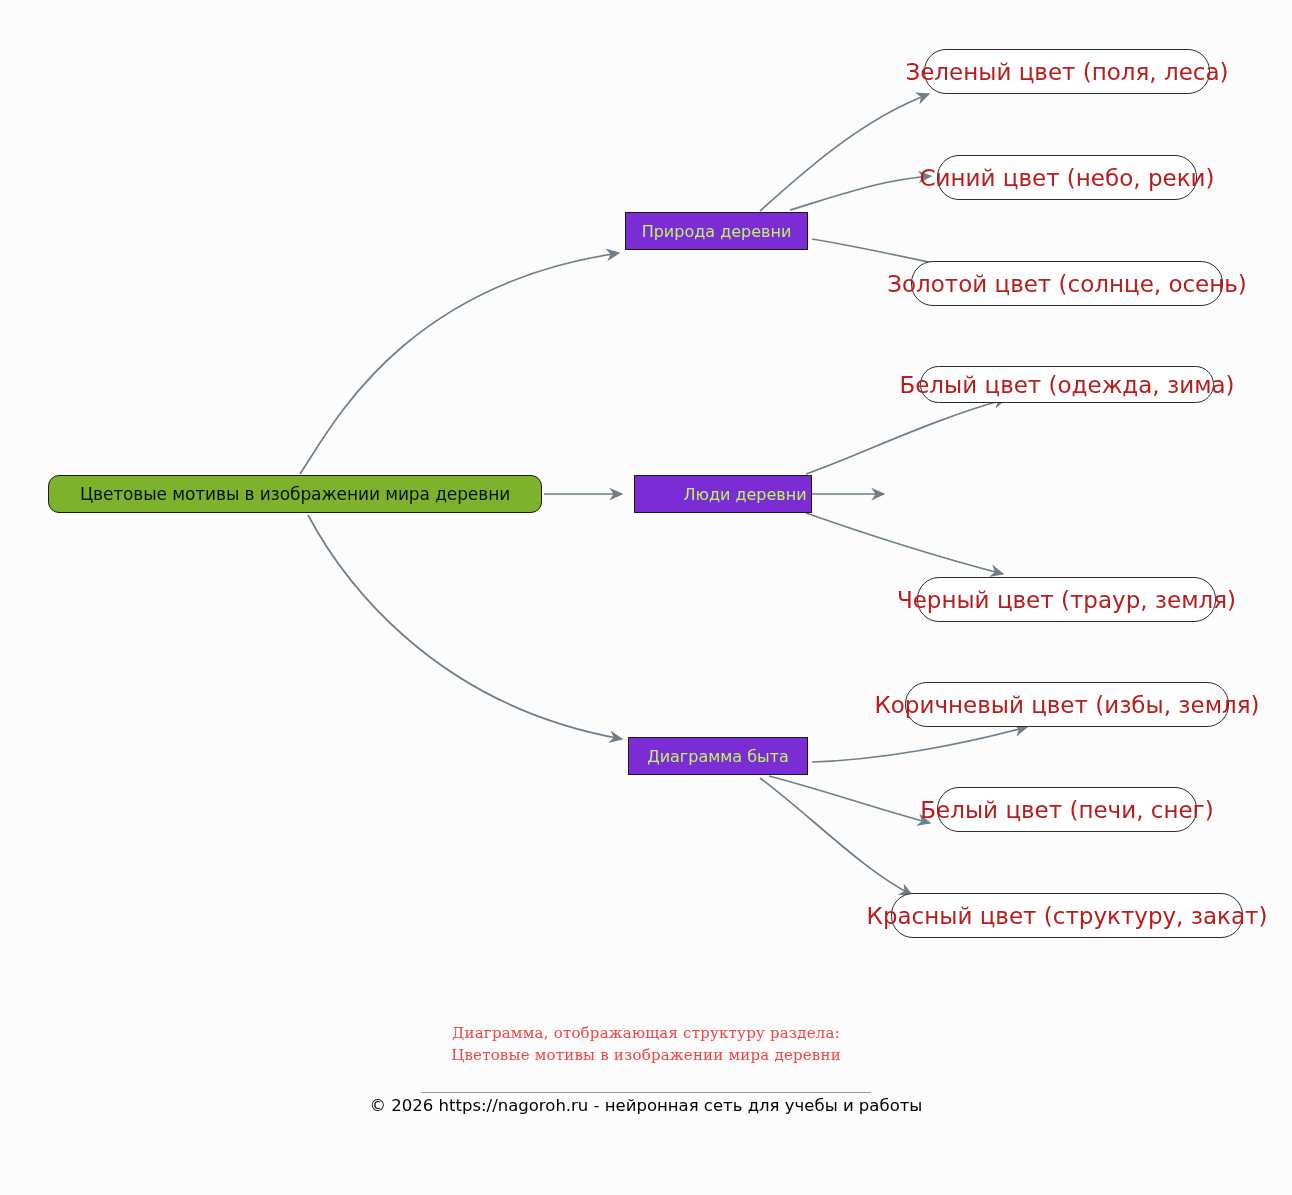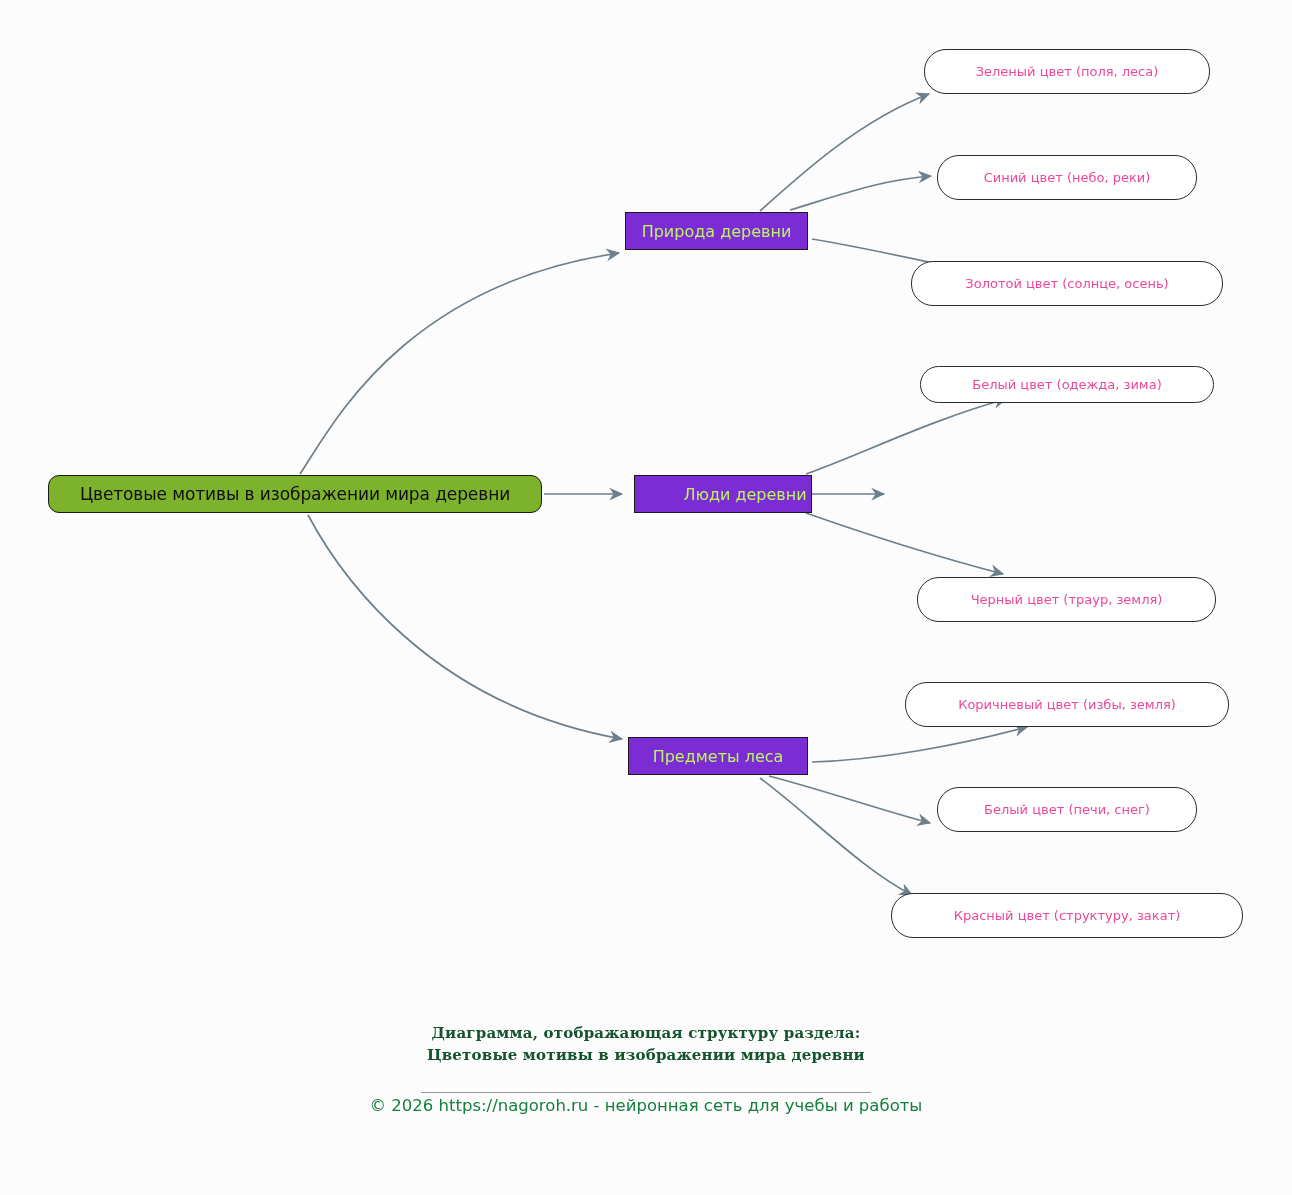--- a/index.html
+++ b/index.html
@@ -46,51 +46,51 @@
     border: 1.6px solid #1a1a1a;
     border-radius: 0;
     color: #bef264;
     font-size: 16px;
     justify-content: center;
   }
   .node-leaf {
     background: #ffffff;
     border: 1.7px solid #2b2b2b;
     border-radius: 22px;
-    color: #ec4899;
-    font-size: 13px;
+    color: #b91c1c;
+    font-size: 23px;
   }
   .footer {
     position: absolute;
     left: 0;
     width: 1292px;
     text-align: center;
   }
   #caption {
     top: 1022px;
     font-family: "DejaVu Serif", "Liberation Serif", serif;
-    font-weight: bold;
+    font-weight: normal;
     font-size: 15px;
     line-height: 22px;
-    color: #14532d;
+    color: #ef4444;
     letter-spacing: 0.2px;
   }
   #divider-wrap {
     top: 1078px;
   }
   #divider {
     display: inline-block;
     width: 450px;
     height: 0;
     border-top: 1.2px solid #8d9aa0;
   }
   #copyright {
     top: 1096px;
     font-size: 16.5px;
-    color: #15803d;
+    color: #000000;
   }
 </style>
 </head>
 <body>
 
 <div id="page">
 
   <svg id="edges" viewBox="0 0 1292 1195" xmlns="http://www.w3.org/2000/svg">
     <defs>
       <marker id="arrow" viewBox="0 0 12 12" refX="10" refY="6" markerWidth="9" markerHeight="9" orient="auto-start-reverse">
@@ -138,21 +138,21 @@
     <span>Люди деревни</span>
   </div>
   <div class="node node-leaf" style="left:920px; top:366px; width:294px; height:37px;">
     <span>Белый цвет (одежда, зима)</span>
   </div>
   <div class="node node-leaf" style="left:917px; top:577px; width:299px; height:45px;">
     <span>Черный цвет (траур, земля)</span>
   </div>
 
   <div class="node node-branch" style="left:628px; top:737px; width:180px; height:38px;">
-    <span>Предметы леса</span>
+    <span>Диаграмма быта</span>
   </div>
   <div class="node node-leaf" style="left:905px; top:682px; width:324px; height:45px;">
     <span>Коричневый цвет (избы, земля)</span>
   </div>
   <div class="node node-leaf" style="left:937px; top:787px; width:260px; height:45px;">
     <span>Белый цвет (печи, снег)</span>
   </div>
   <div class="node node-leaf" style="left:891px; top:893px; width:352px; height:45px;">
     <span>Красный цвет (структуру, закат)</span>
   </div>

